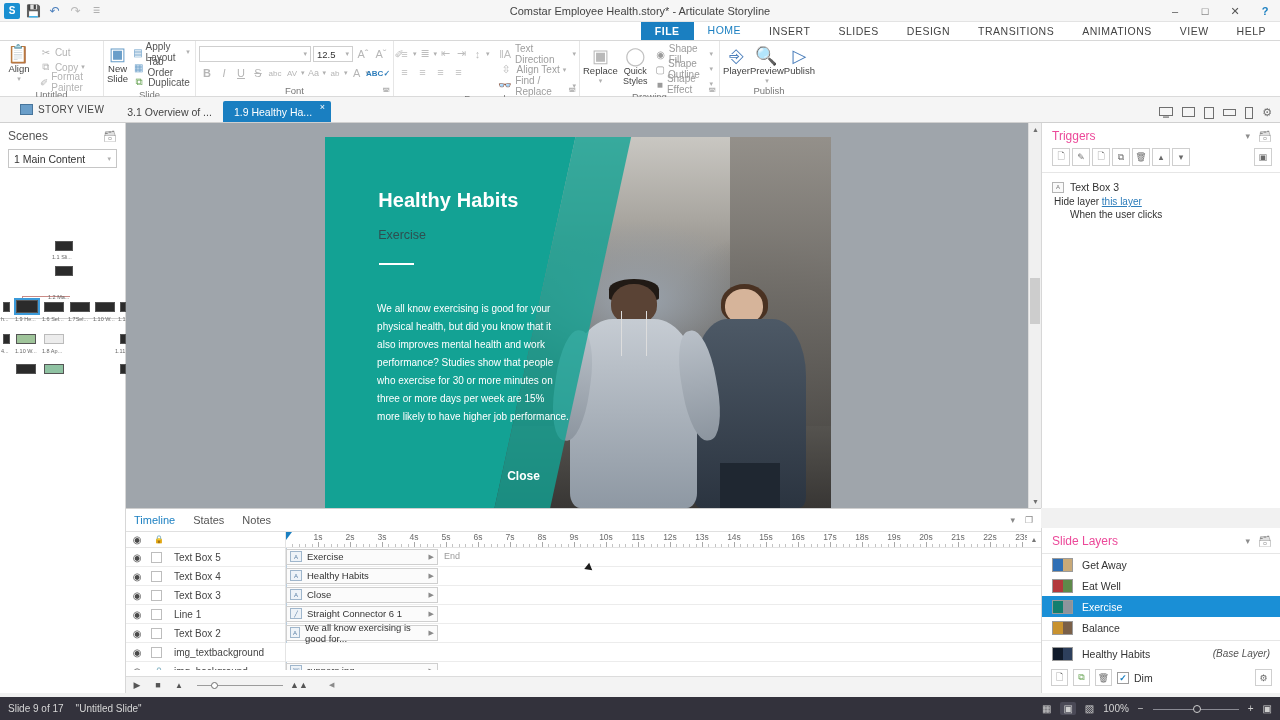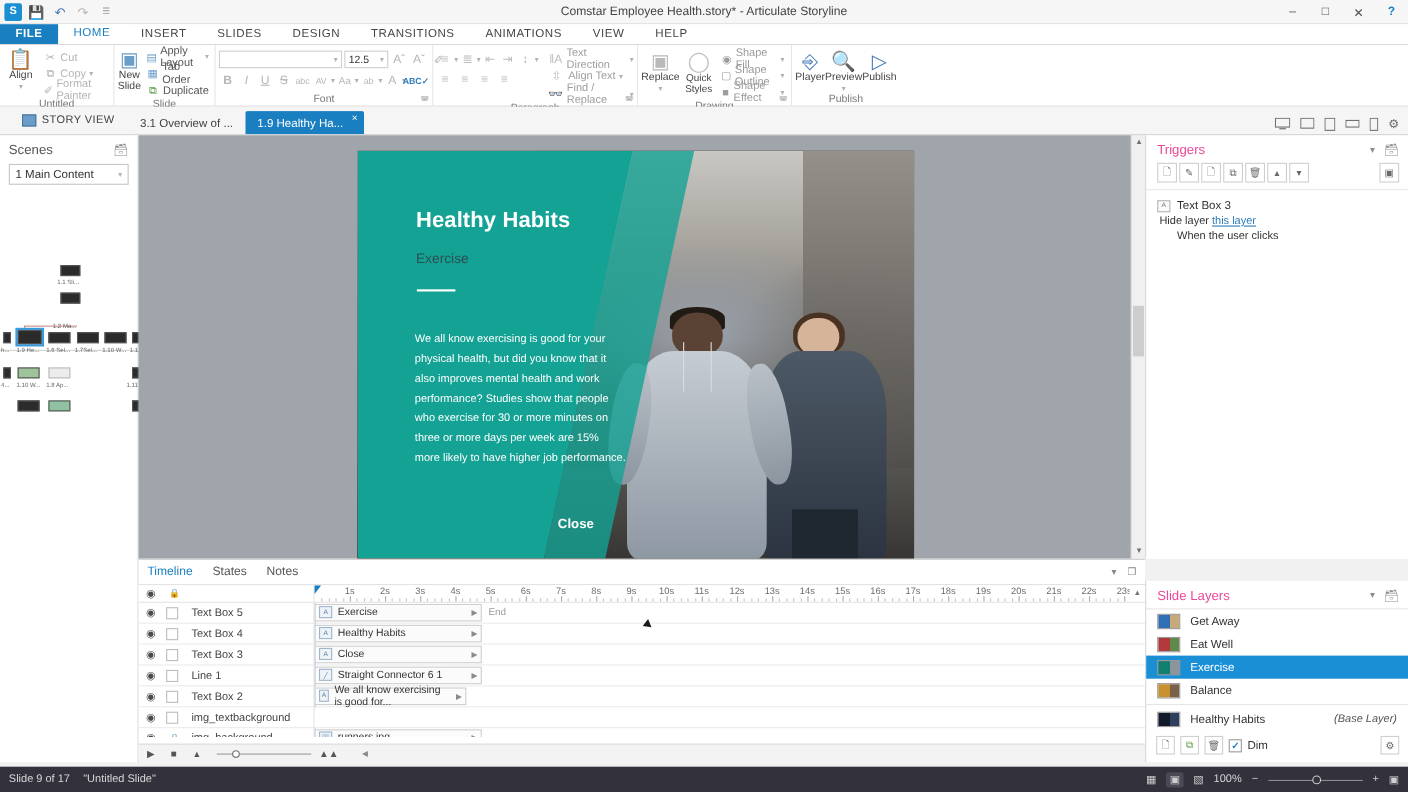--- a/index.html
+++ b/index.html
@@ -28,21 +28,21 @@
   .tb-title {
     position:absolute; left:0; width:1280px; text-align:center;
     font-size:11px; color:#444; pointer-events:none;
   }
   .tb-winbtns { position:absolute; right:0; top:0; height:22px; display:flex; }
   .tb-winbtn { width:30px;height:22px;display:flex;align-items:center;justify-content:center;color:#555;font-size:11px; }
 
   
   .ribbontabs {
     position:absolute; top:22px; left:0; width:1280px; height:19px;
-    background:#fff; display:flex; align-items:stretch; border-bottom:1px solid #d8d8d8;
+    background:#fff; display:flex; align-items:stretch; border-bottom:1px solid #d8d8d8;justify-content:flex-end;
   }
   .rtab {
     padding:0 14px; display:flex;align-items:center; font-size:10.5px;
     letter-spacing:.5px; color:#444; text-transform:uppercase;
   }
   .rtab.file { background:#1a7fc1; color:#fff; font-weight:bold; padding:0 14px; }
   .rtab.active { color:#1a7fc1; border-bottom:2px solid transparent; background:#fff; }
 
   
   .ribbon {
@@ -818,21 +818,21 @@
         <div class="tl-row">
           <div class="namecell">
             <div class="eye">◉</div>
             <div class="lock">
               <span class="tl-chk"></span>
             </div>
             <div class="rowname">Text Box 2</div>
           </div>
           <div class="tl-track">
             <div class="tl-seam"></div>
-            <div class="bar" style="width: 138px;">
+            <div class="bar" style="width: 152px;">
               <span class="tic">A</span>
               <span>We all know exercising is good for...</span>
               <span class="arrow">▶</span>
             </div>
           </div>
         </div>
         <div class="tl-row">
           <div class="namecell">
             <div class="eye">◉</div>
             <div class="lock">

